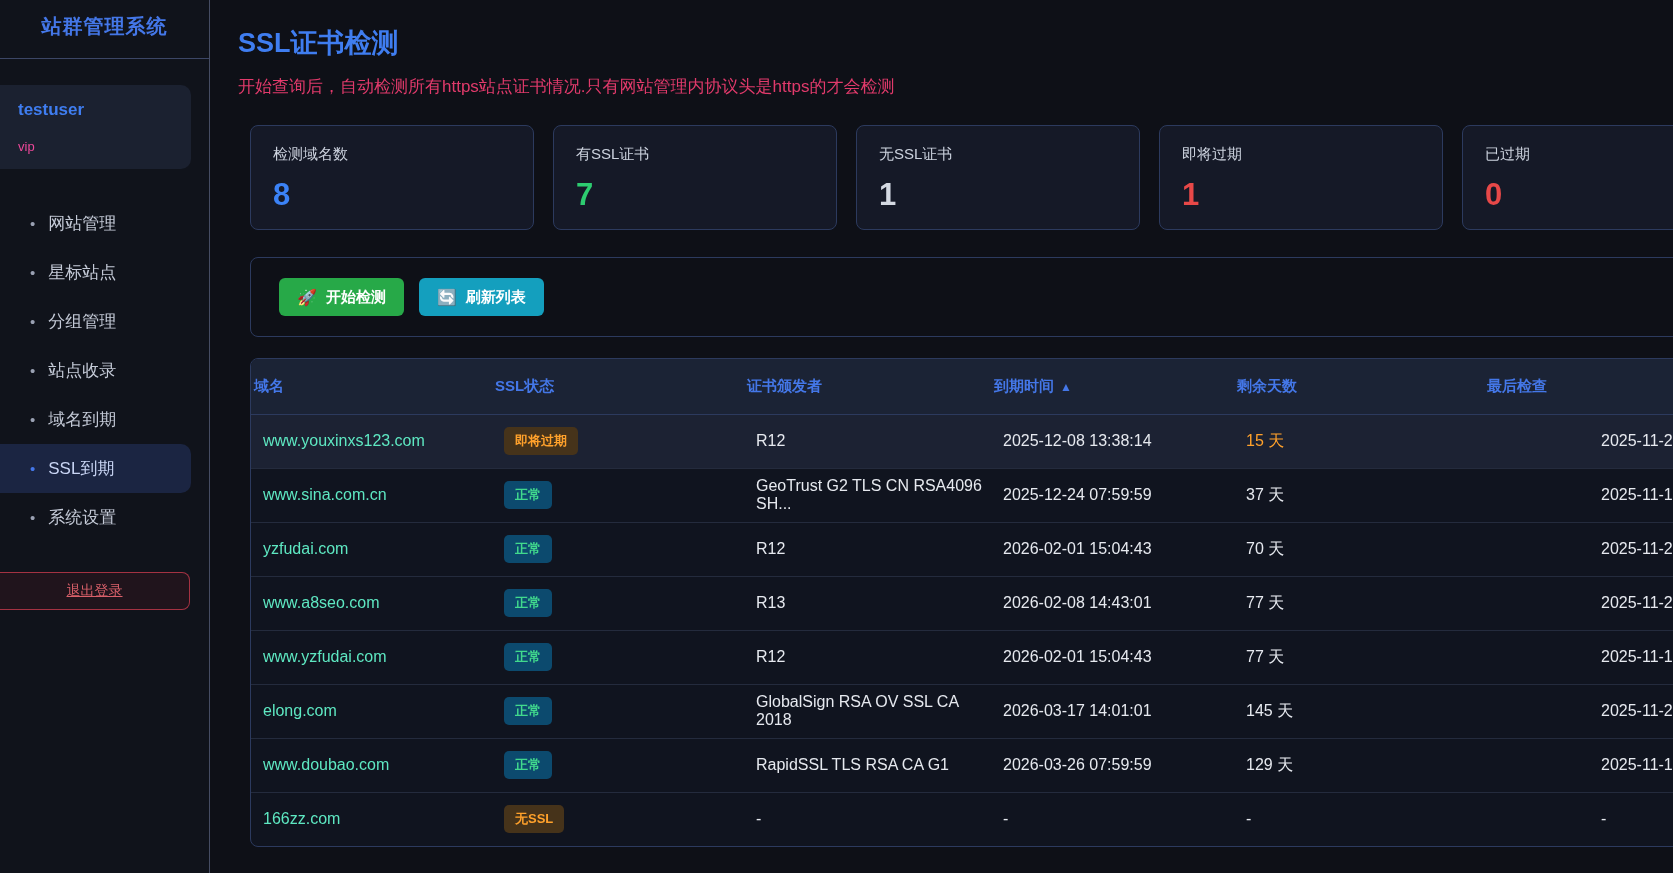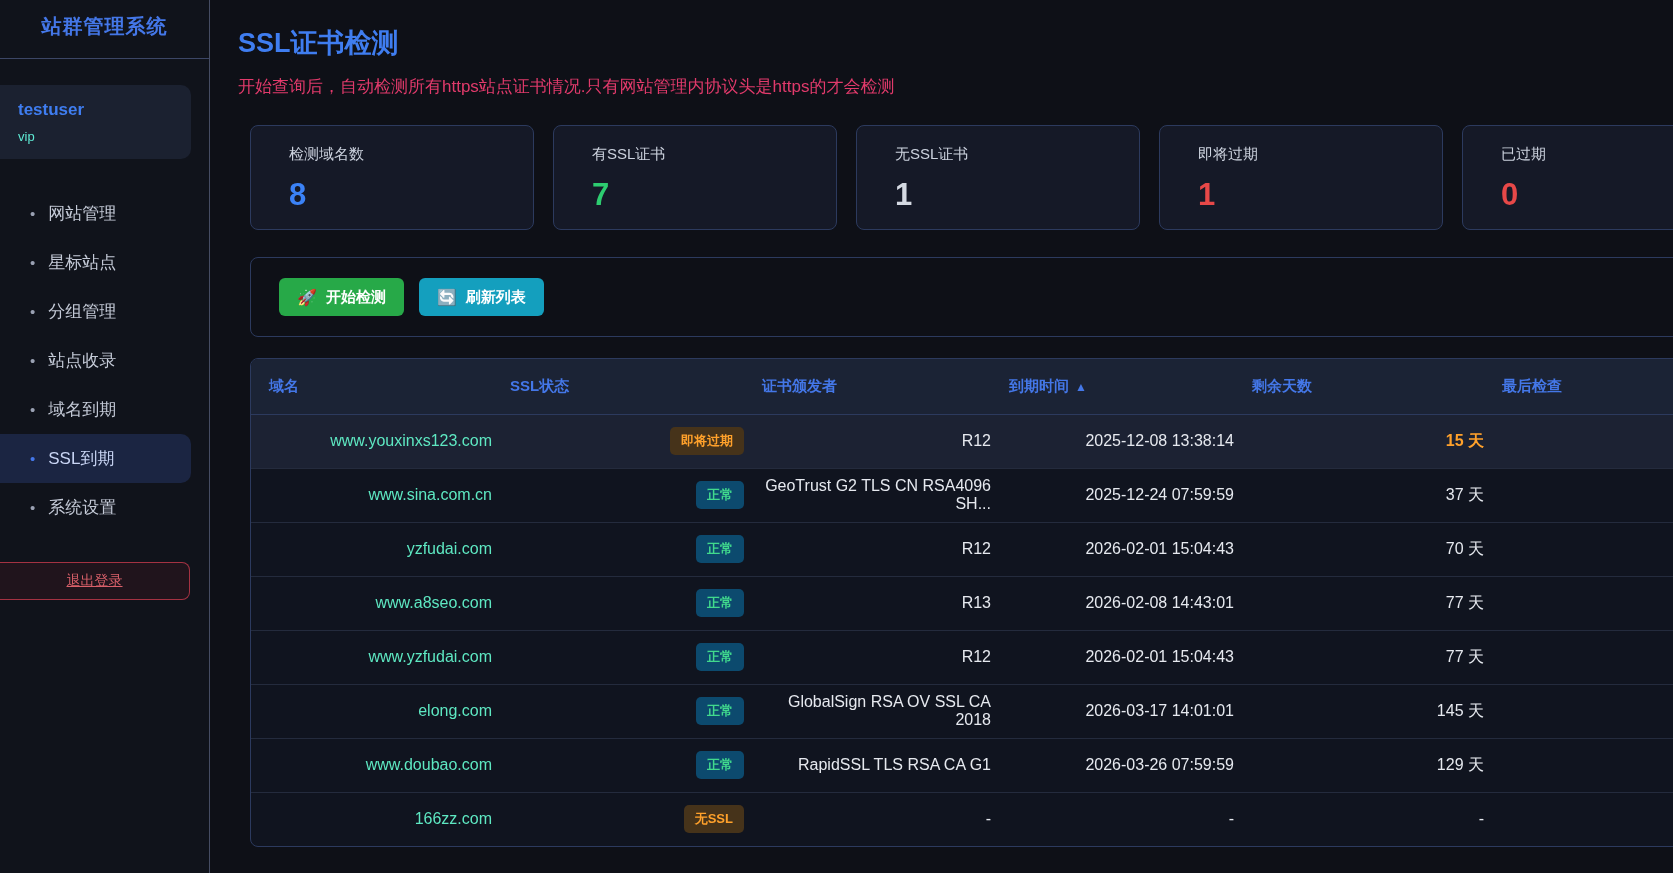--- a/index.html
+++ b/index.html
@@ -20,21 +20,21 @@
   .brand {
     padding:13px 0 18px; text-align:center;
     color:#4477e8; font-size:20px; font-weight:bold; letter-spacing:1px;
   }
   .brand-divider { border-bottom:1px solid #3c4666; }
   .user-card {
     margin:26px 18px 0 0; background:#1b2130;
     border-radius:0 10px 10px 0; padding:15px 18px;
   }
   .user-name { color:#3f7df0; font-size:17px; font-weight:bold; }
-  .user-role { color:#5eead4; font-size:13px; margin-top:9px; }
+  .user-role { color:#ec4899; font-size:13px; margin-top:19px; }
   .menu { margin-top:30px; }
   .menu-item {
     display:flex; align-items:center; gap:13px;
     padding:13px 0 13px 30px; margin-right:18px;
     color:#c4cad7; font-size:17px; cursor:pointer;
   }
   .menu-item .bullet { color:#9aa1b3; font-size:15px; }
   .menu-item.active {
     background:#1b2542; border-radius:0 10px 10px 0; color:#c9d5f4;
   }
@@ -49,21 +49,21 @@
   }
 
   
   main { flex:1; padding:12px 0 0 28px; overflow:hidden; }
   h1 { font-size:27px; color:#3f7df0; margin-top:13px; font-weight:bold; }
   .subtitle { font-size:17px; color:#e13a6b; margin-top:14px; }
 
   .stats { display:flex; gap:19px; margin:27px 0 0 12px; width:max-content; }
   .stat-card {
     width:284px; height:105px; background:#151927;
-    border:1px solid #2c3a5e; border-radius:8px; padding:19px 38px;
+    border:1px solid #2c3a5e; border-radius:8px; padding:19px 22px;
     flex:0 0 auto;
   }
   .stat-label { font-size:15px; color:#ccd2de; }
   .stat-value { font-size:31px; font-weight:bold; margin-top:13px; }
 
   .toolbar-panel {
     margin:27px 0 0 12px; width:1800px; height:80px;
     border:1px solid #2c3a5e; border-radius:8px;
     display:flex; align-items:center; gap:15px; padding-left:28px;
   }
@@ -79,39 +79,39 @@
 
   .table-panel {
     margin:21px 0 0 12px; width:1800px;
     border:1px solid #2c3a5e; border-radius:8px;
     overflow:hidden; background:#10141f;
   }
   table { border-collapse:collapse; table-layout:fixed; width:100%; }
   thead th {
     height:55px; background:#1b2335; color:#4477e8;
     font-size:15px; font-weight:bold; text-align:left;
-    padding-left:18px; border-bottom:1px solid #2c3a5e;
+    padding-left:3px; border-bottom:1px solid #2c3a5e;
     cursor:pointer;
   }
   thead th .sort { font-size:12px; margin-left:6px; }
   tbody td {
     height:54px; font-size:16px; color:#e6e9ef;
-    padding-left:12px; vertical-align:middle;text-align:right;
+    padding-left:12px; vertical-align:middle;
   }
   tbody tr + tr td { border-top:1px solid #242b3d; }
   tbody tr.highlight { background:#1c2233; }
   td.last-check { padding-left:117px; }
   .domain { color:#5ee8c2; text-decoration:none; cursor:pointer; }
   .badge {
     display:inline-block; padding:5px 11px; border-radius:5px;
     font-size:13px; font-weight:bold;
   }
   .badge.warning { background:#46331a; color:#ffa12b; }
   .badge.ok      { background:#0c4a6e; color:#41d98d; }
-  .days.warn { color:#ffa12b; font-weight:bold; }
+  .days.warn { color:#ffa12b; font-weight:normal; }
 </style>
 </head>
 <body>
 
 <div class="app">
   <aside class="sidebar">
     <div class="brand">站群管理系统</div>
     <div class="brand-divider"></div>
     <div class="user-card">
       <div class="user-name">testuser</div>

